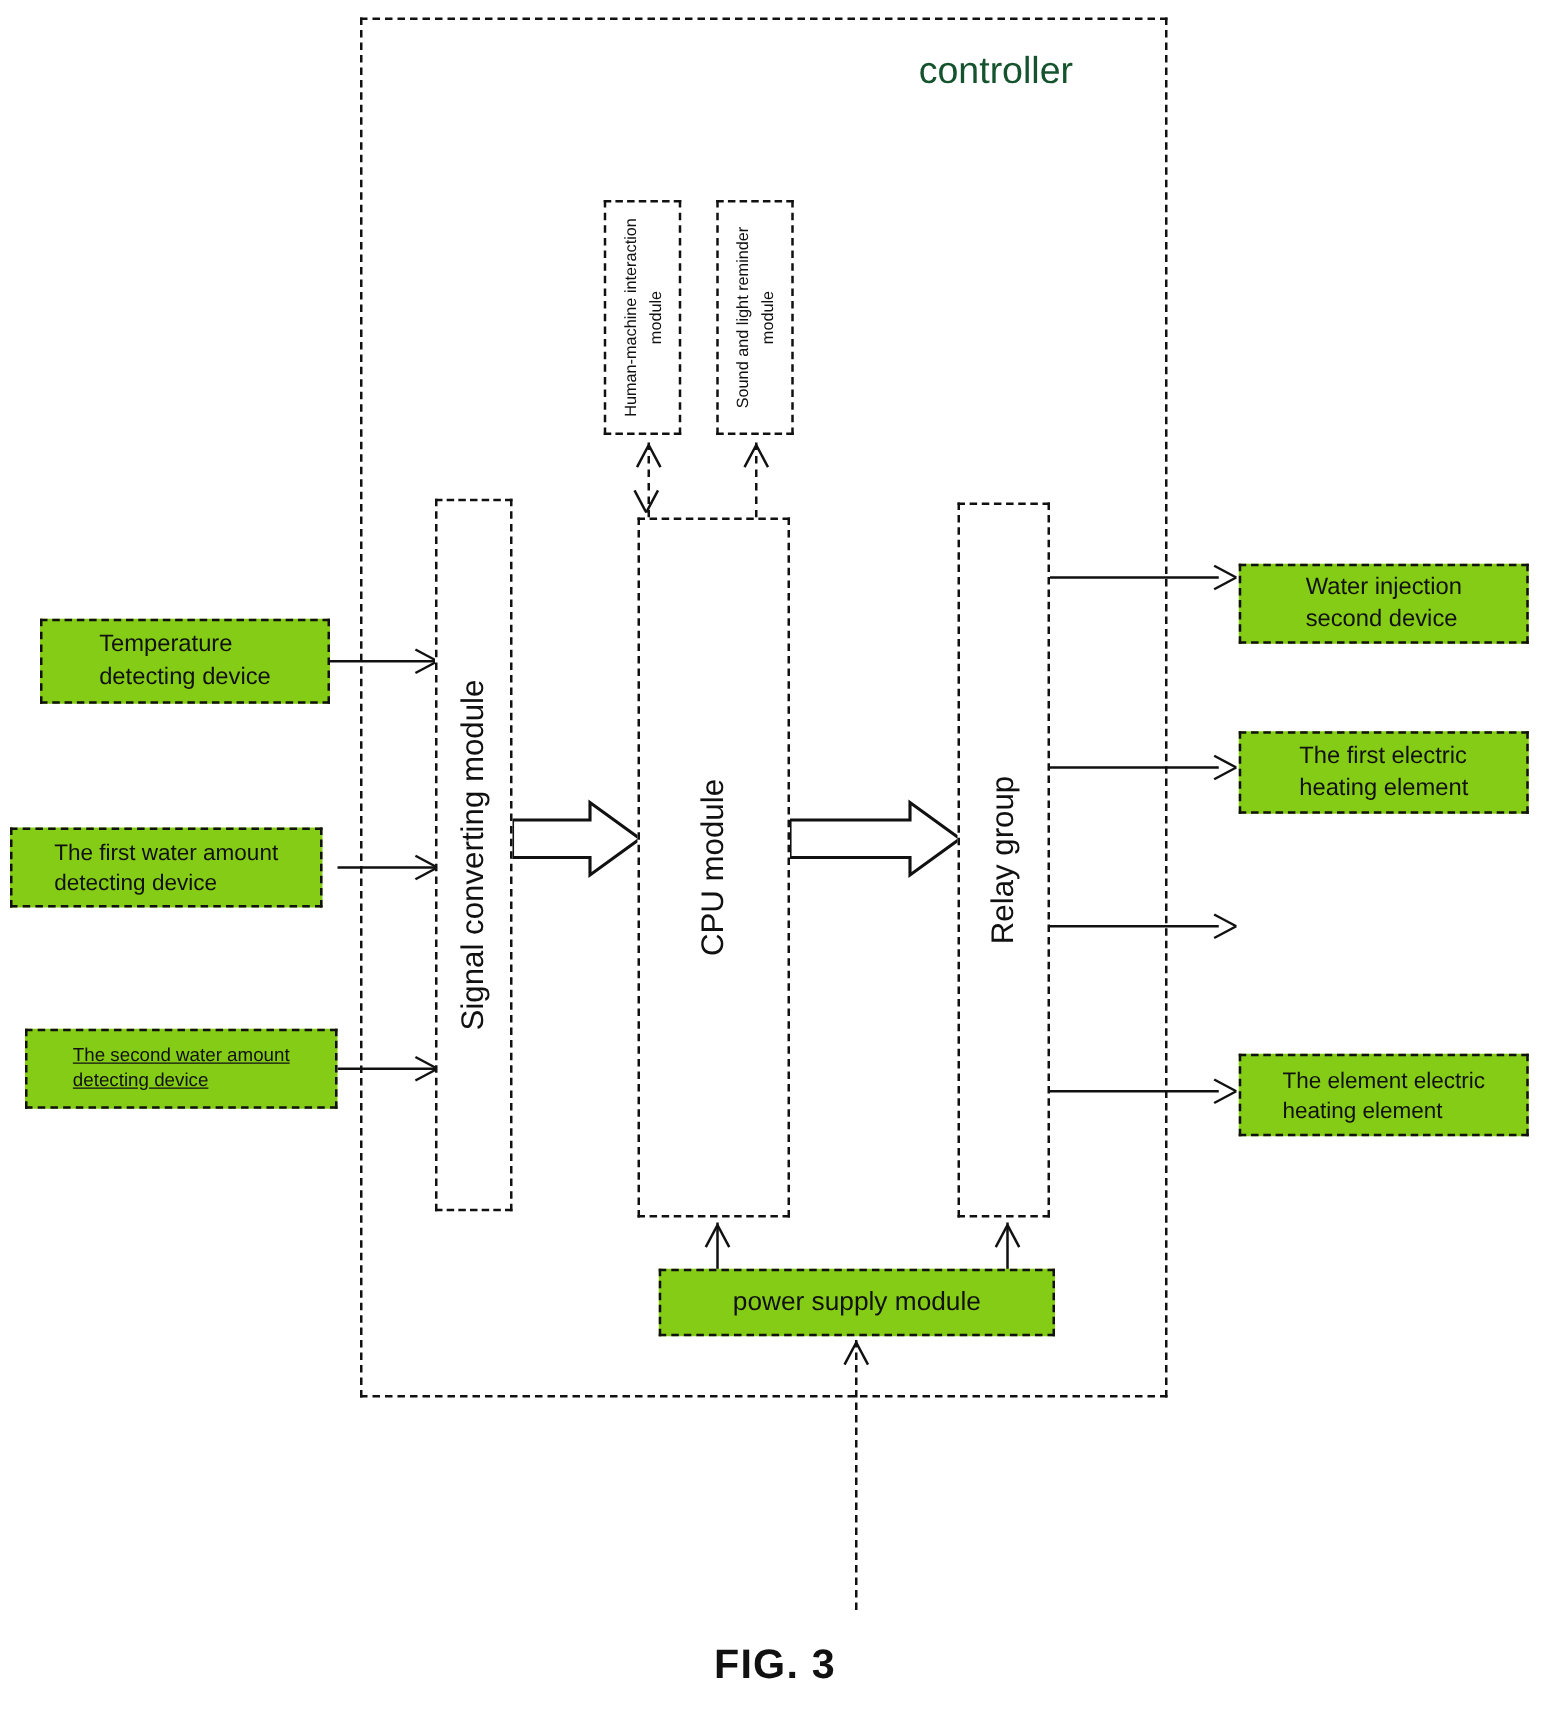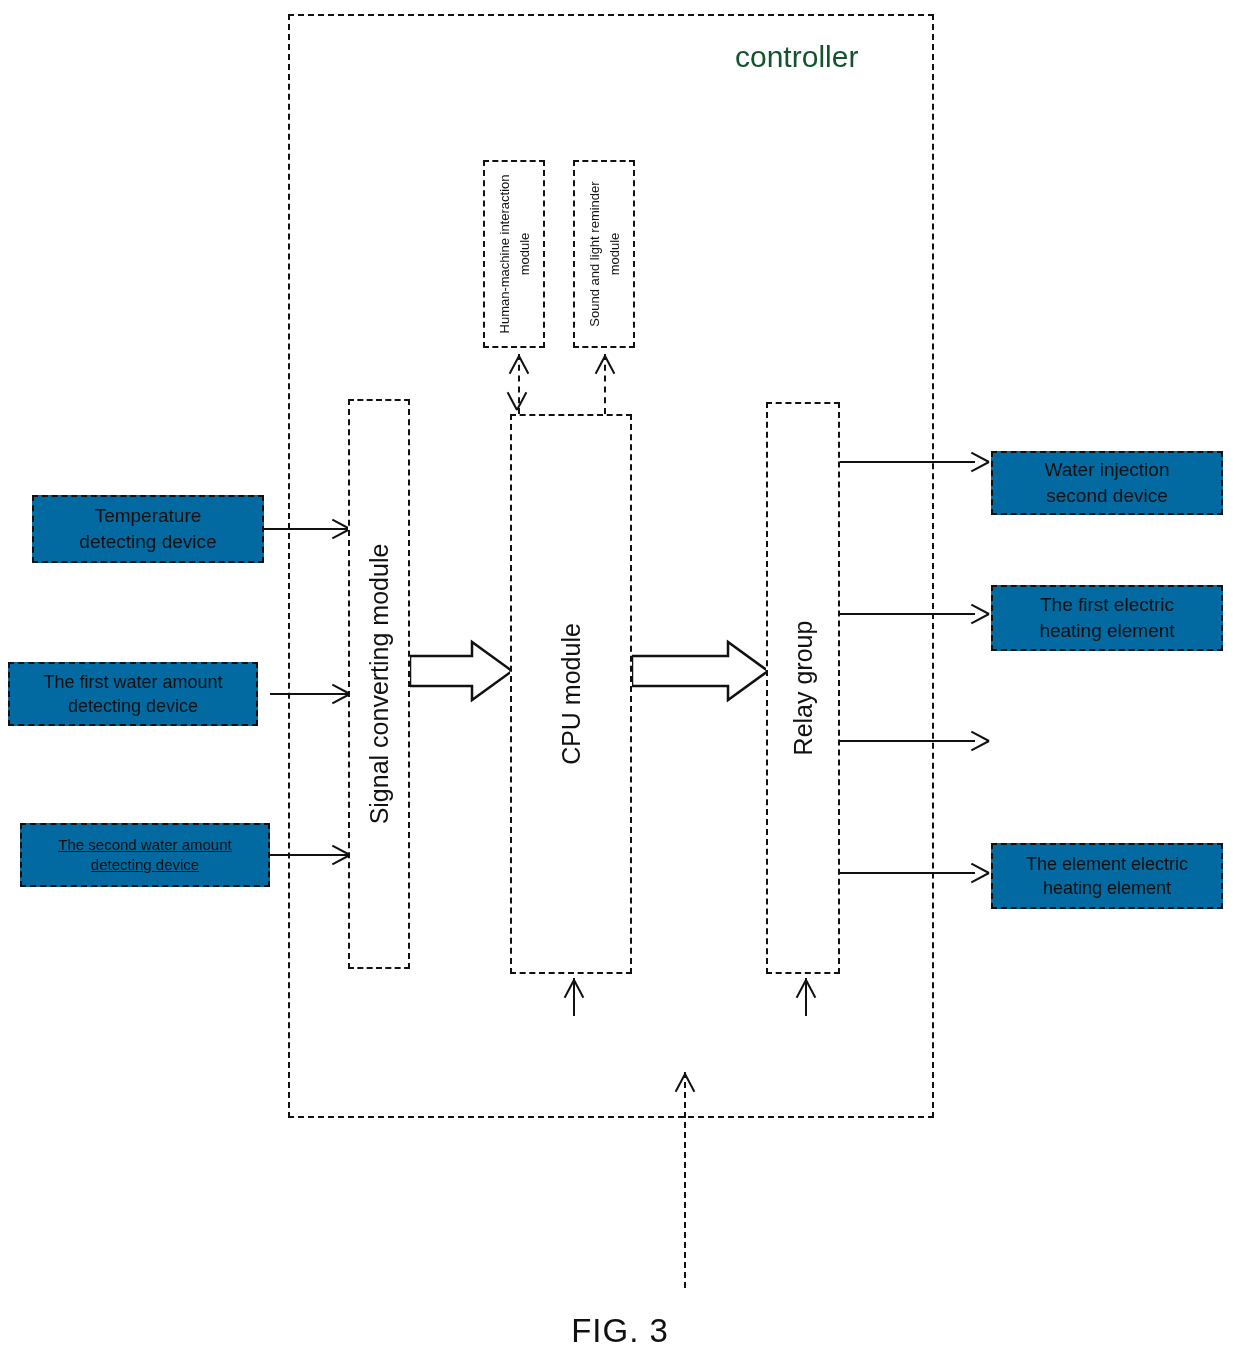--- a/index.html
+++ b/index.html
@@ -17,25 +17,25 @@
     height: 1367px;
     background: #ffffff;
     overflow: hidden;
   }
 
   
   .box {
     position: absolute;
     box-sizing: border-box;
     border: 2px dashed #111111;
-    background: #0369a1;
+    background: #84cc16;
     display: flex;
     align-items: center;
     justify-content: center;
-    text-align: center;
+    text-align: left;
     font-size: 19px;
     line-height: 1.35;
     color: #111111;
     z-index: 5;
   }
 
   
   .vbox {
     position: absolute;
     box-sizing: border-box;
@@ -128,21 +128,21 @@
     z-index: 4;
   }
   .block-arrow svg { display: block; overflow: visible; }
 
   
   #fig-caption {
     position: absolute;
     width: 100%;
     text-align: center;
     font-size: 33px;
-    font-weight: normal;
+    font-weight: bold;
     letter-spacing: 1px;
     color: #111111;
   }
 </style>
 </head>
 <body>
 
 <div id="canvas">
 
   <div id="controller-frame" style="left:288px; top:14px; width:646px; height:1104px;"></div>
@@ -238,20 +238,23 @@
 
   <div class="hline" style="left:840px; top:613px; width:135px;"></div>
   <div class="ahead right" style="left:989px; top:613px;"></div>
 
   <div class="hline" style="left:840px; top:740px; width:135px;"></div>
   <div class="ahead right" style="left:989px; top:740px;"></div>
 
   <div class="hline" style="left:840px; top:872px; width:135px;"></div>
   <div class="ahead right" style="left:989px; top:872px;"></div>
 
+  <div class="box" style="left:527px; top:1015px; width:317px; height:54px; font-size:21px;">
+    <span>power supply module</span>
+  </div>
 
   <div class="vline" style="left:573px; top:978px; height:38px;"></div>
   <div class="ahead up" style="left:573px; top:980px;"></div>
 
   <div class="vline" style="left:805px; top:978px; height:38px;"></div>
   <div class="ahead up" style="left:805px; top:980px;"></div>
 
   <div class="dashline" style="left:684px; top:1072px; height:216px;"></div>
   <div class="ahead up" style="left:684px; top:1074px;"></div>
 

